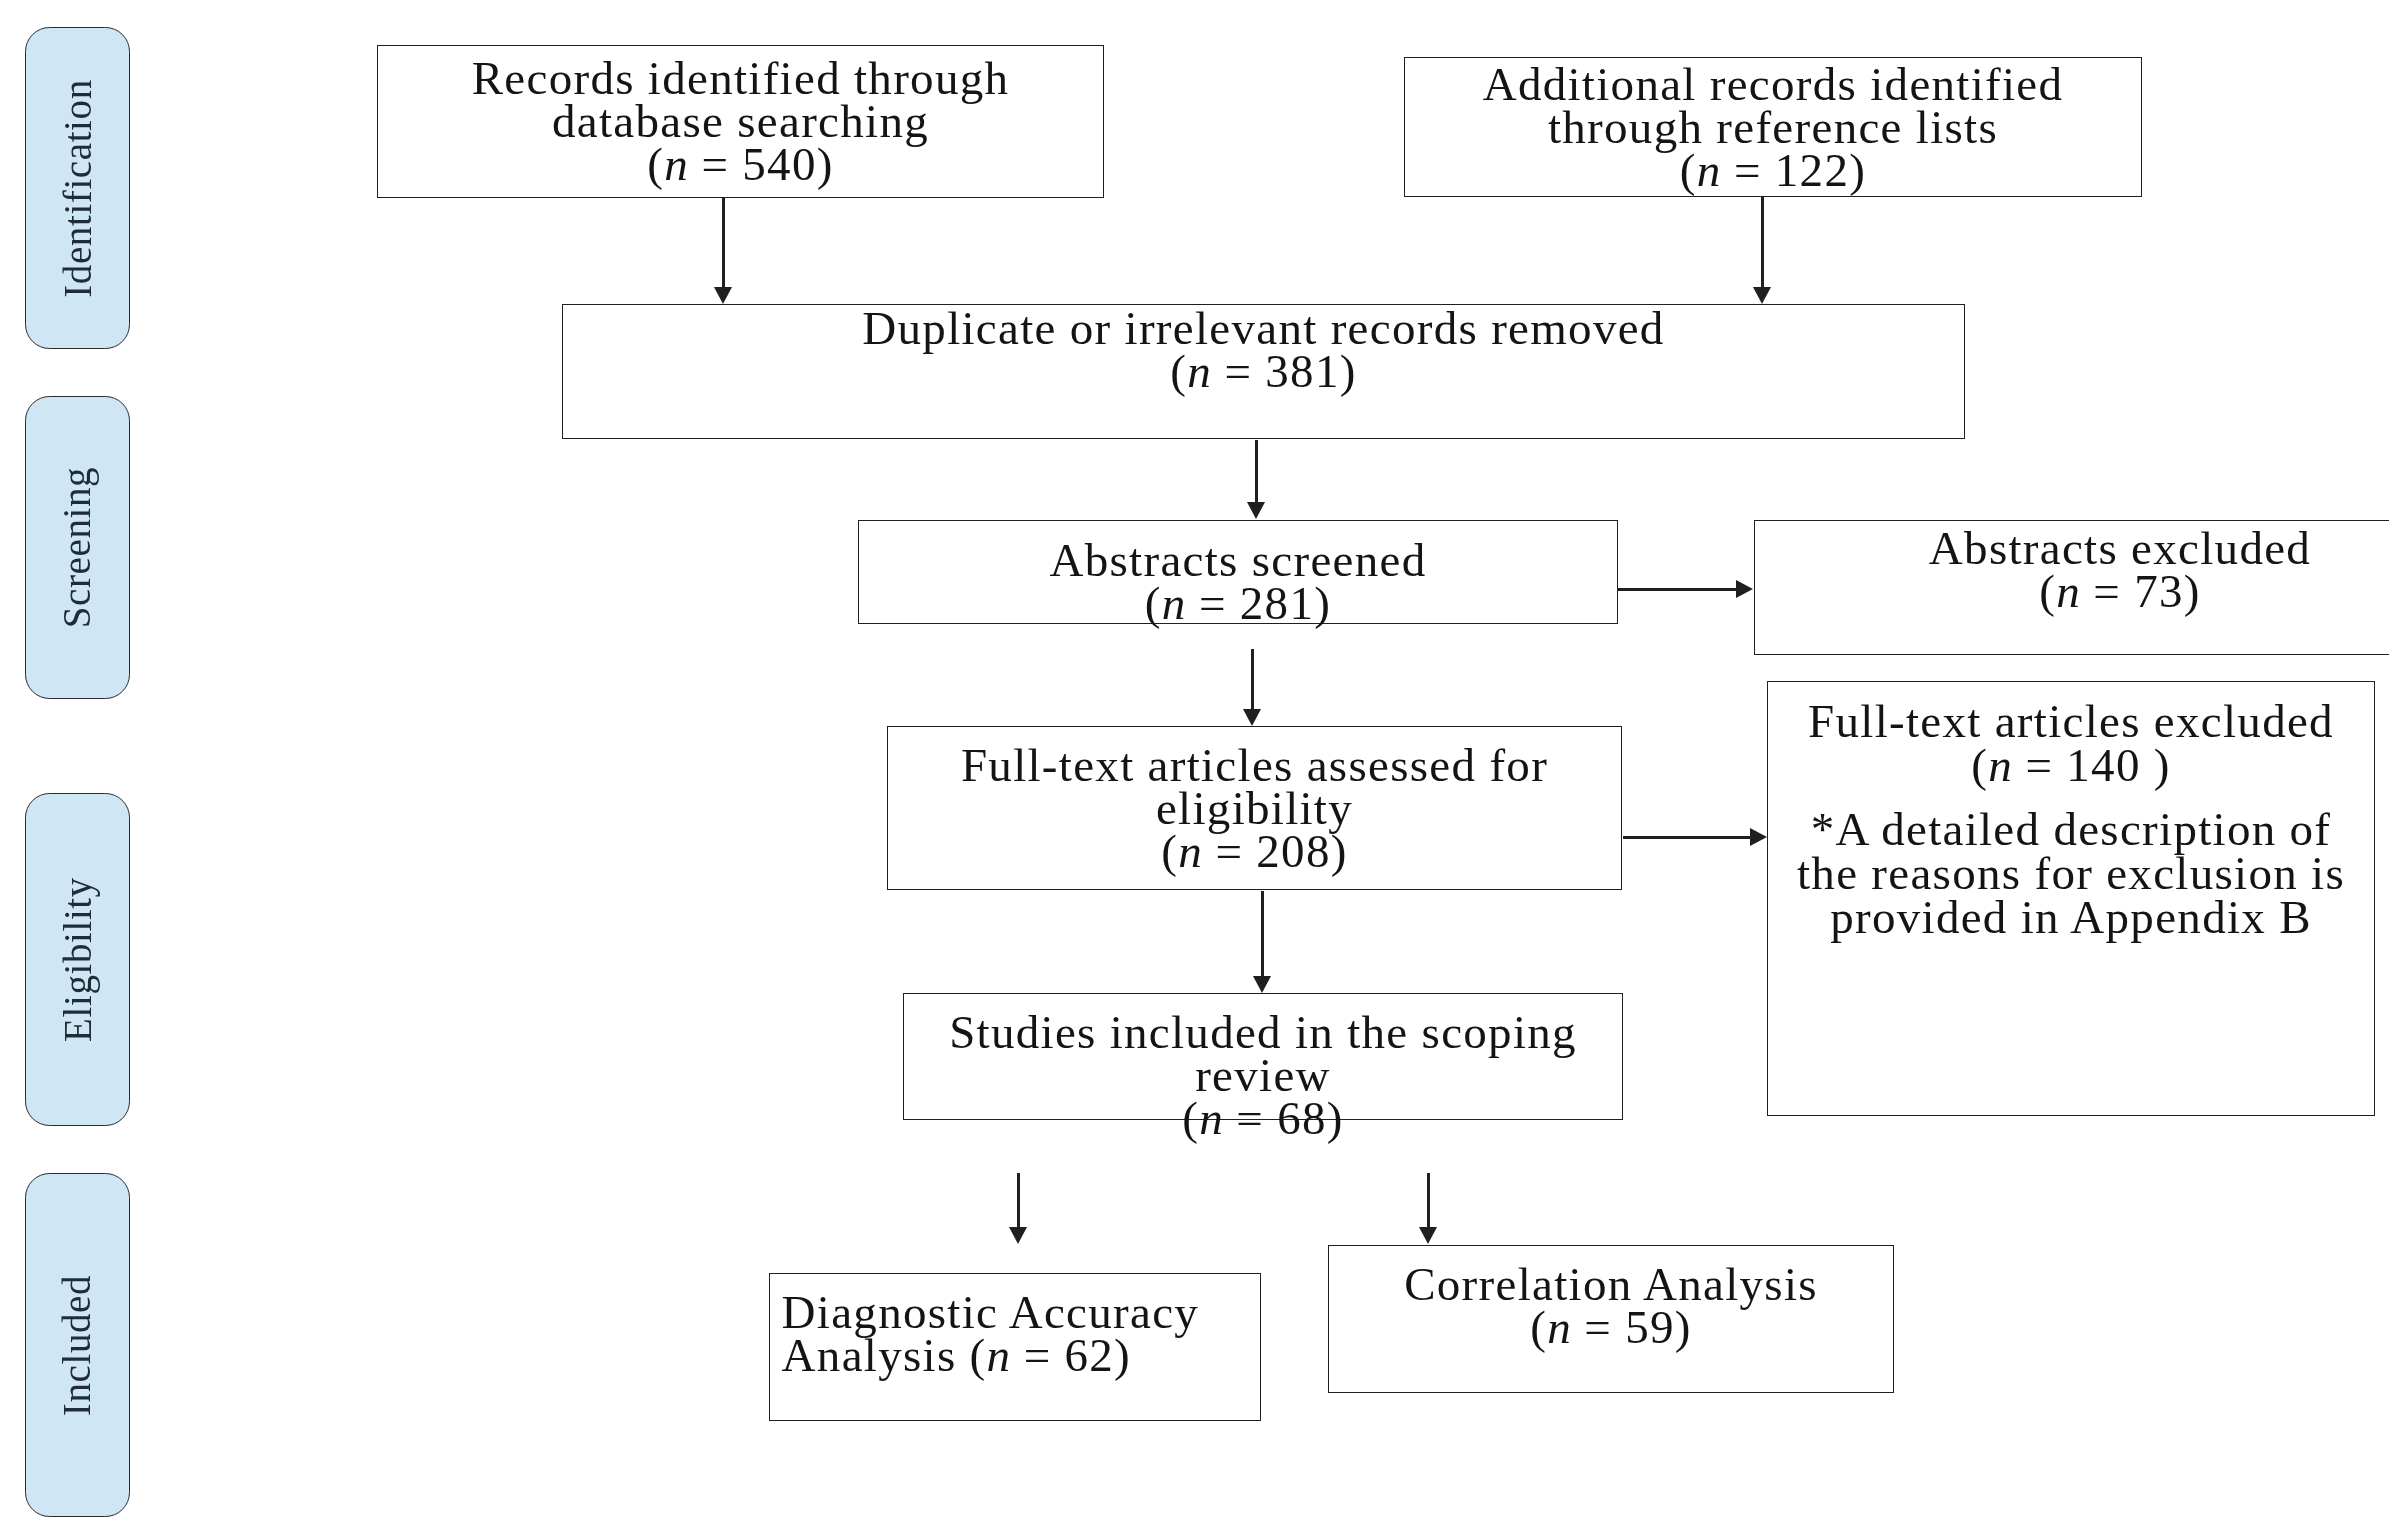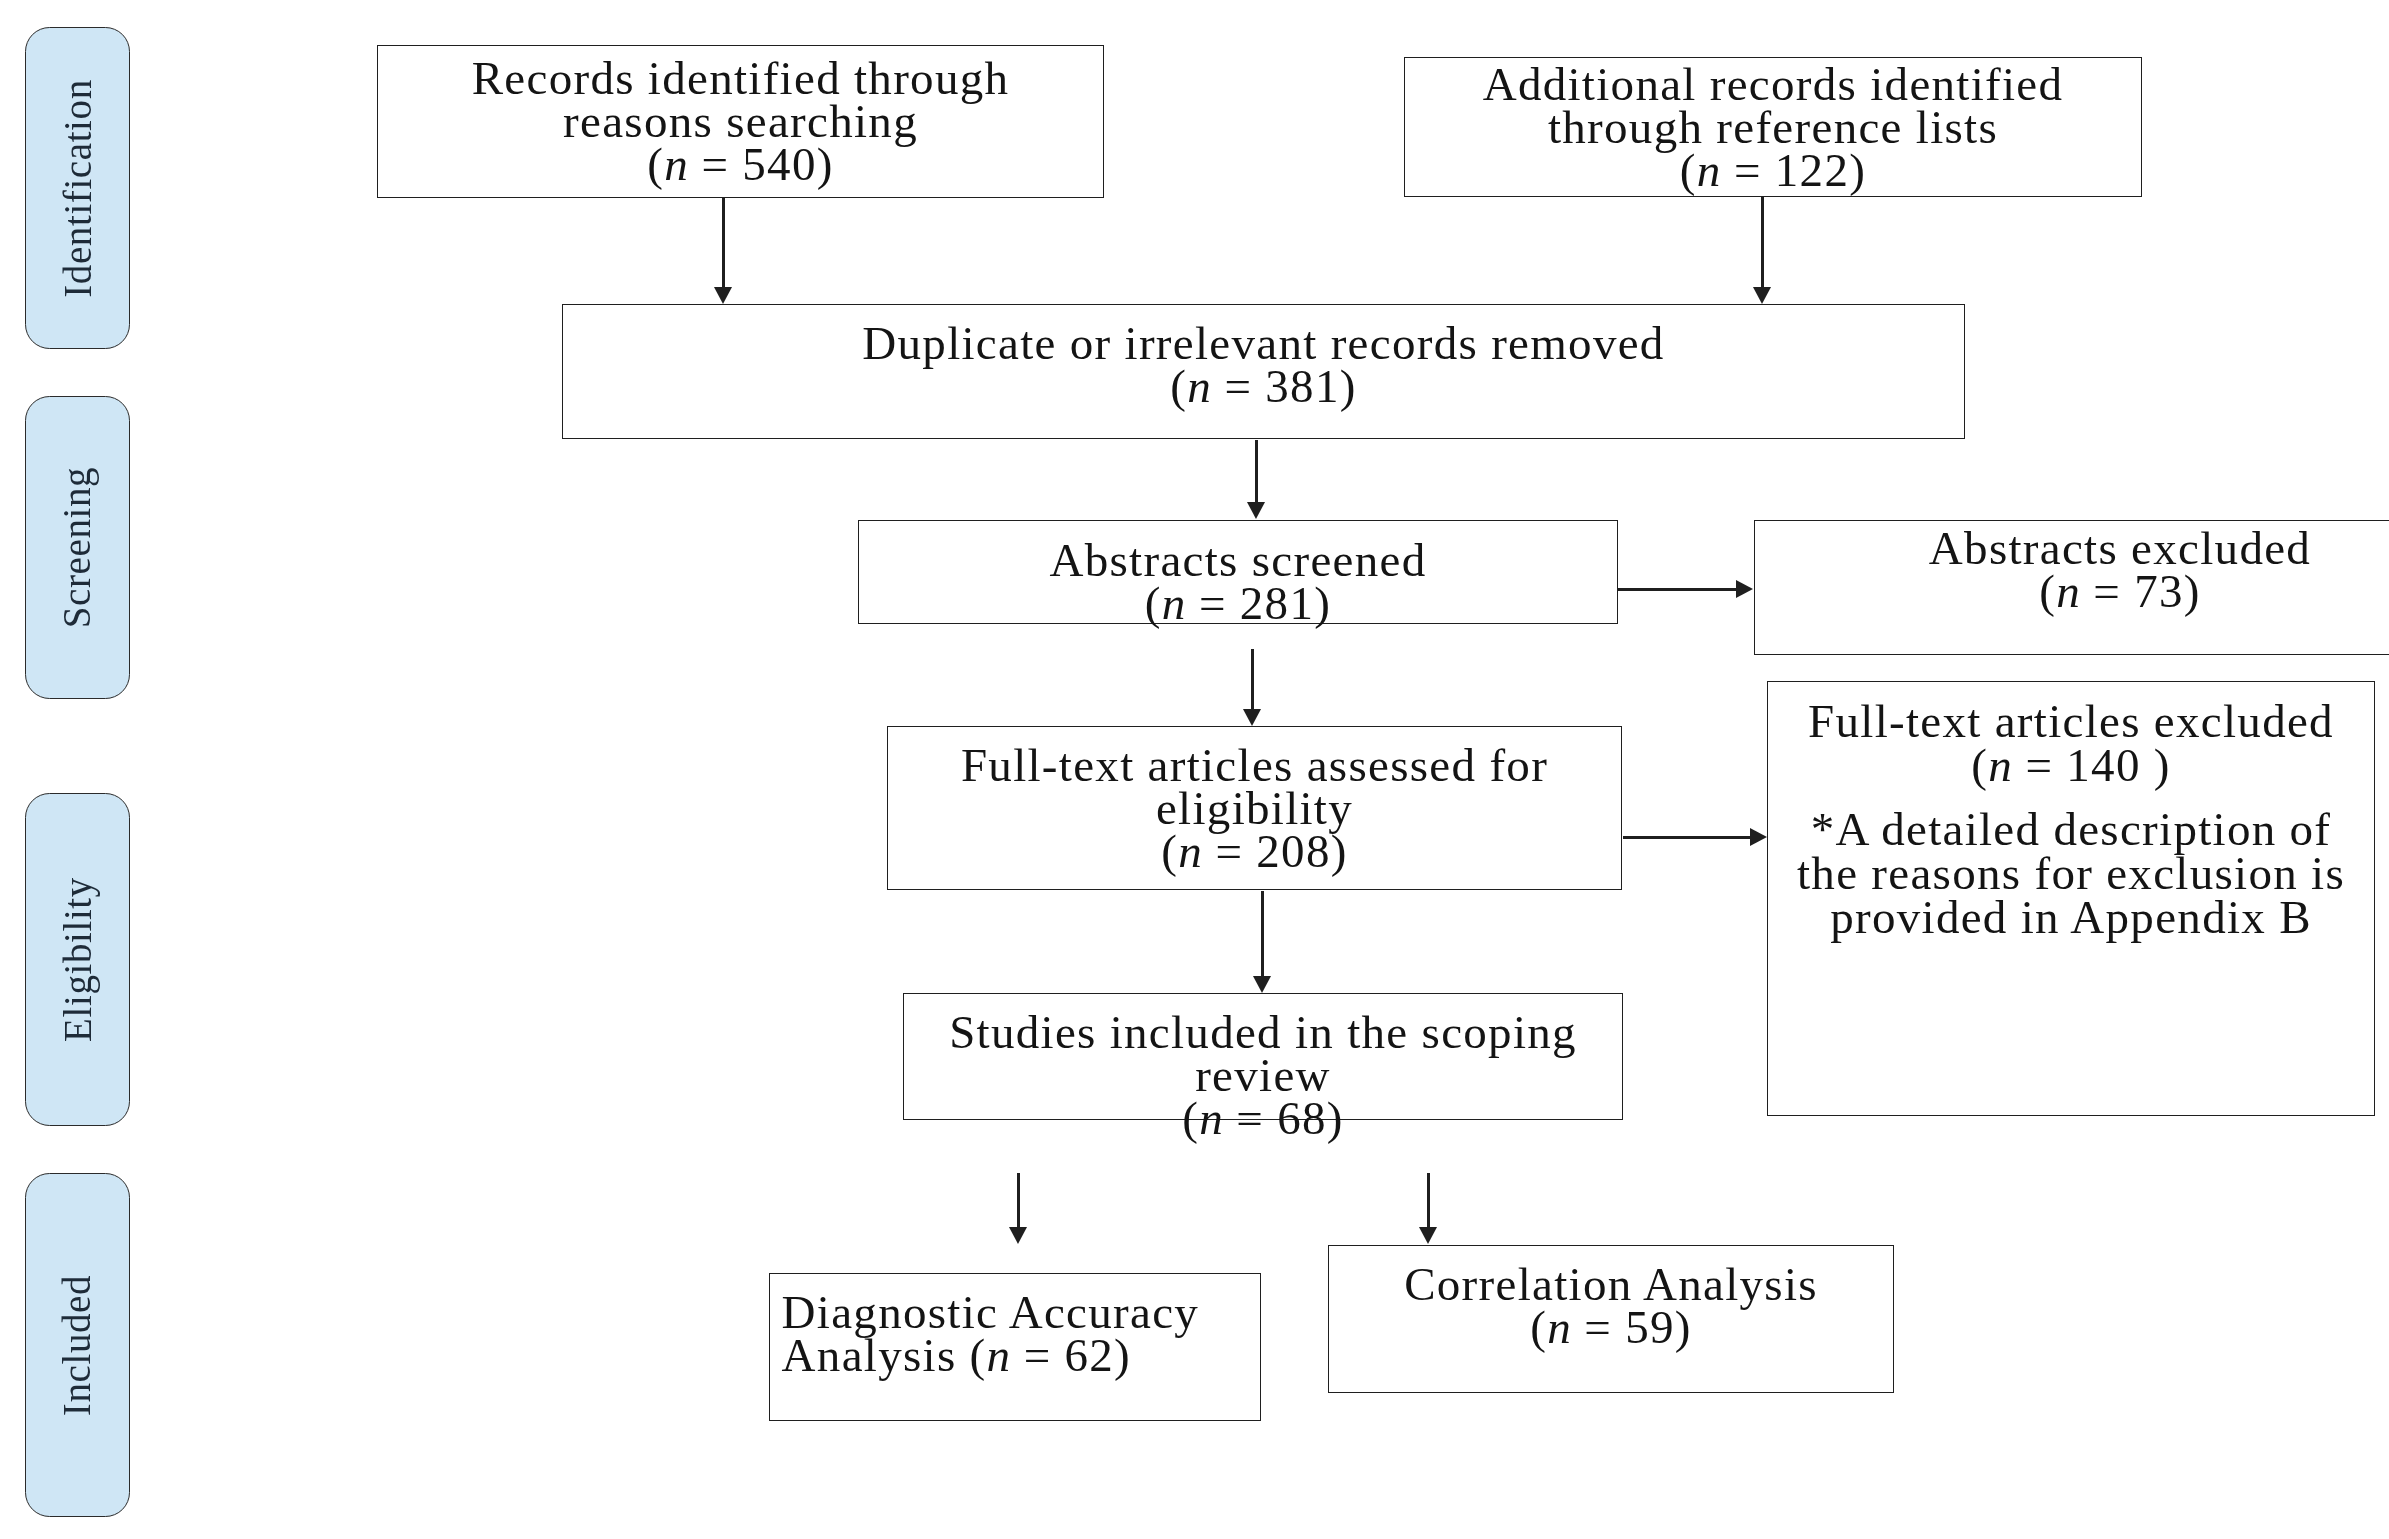--- a/index.html
+++ b/index.html
@@ -59,31 +59,31 @@
   </div>
   <div class="stage" style="top:793px;height:333px">
     <span class="stage-label">Eligibility</span>
   </div>
   <div class="stage" style="top:1173px;height:344px">
     <span class="stage-label">Included</span>
   </div>
 
   <div class="fbox vcenter" style="left:377px;top:45px;width:727px;height:153px">
     <div class="bl">Records identified through</div>
-    <div class="bl">reasons searching</div>
+    <div class="bl">database searching</div>
     <div class="bl">(<em>n</em> = 540)</div>
   </div>
 
   <div class="fbox vcenter" style="left:1404px;top:57px;width:738px;height:140px">
     <div class="bl">Additional records identified</div>
     <div class="bl">through reference lists</div>
     <div class="bl">(<em>n</em> = 122)</div>
   </div>
 
-  <div class="fbox" style="left:562px;top:304px;width:1403px;height:135px;padding-top:17px">
+  <div class="fbox" style="left:562px;top:304px;width:1403px;height:135px;padding-top:2px">
     <div class="bl">Duplicate or irrelevant records removed</div>
     <div class="bl">(<em>n</em> = 381)</div>
   </div>
 
   <div class="fbox" style="left:858px;top:520px;width:760px;height:104px;padding-top:18px">
     <div class="bl">Abstracts screened</div>
     <div class="bl">(<em>n</em> = 281)</div>
   </div>
 
   <div class="fbox" style="left:1754px;top:520px;width:732px;height:135px;padding-top:6px">

